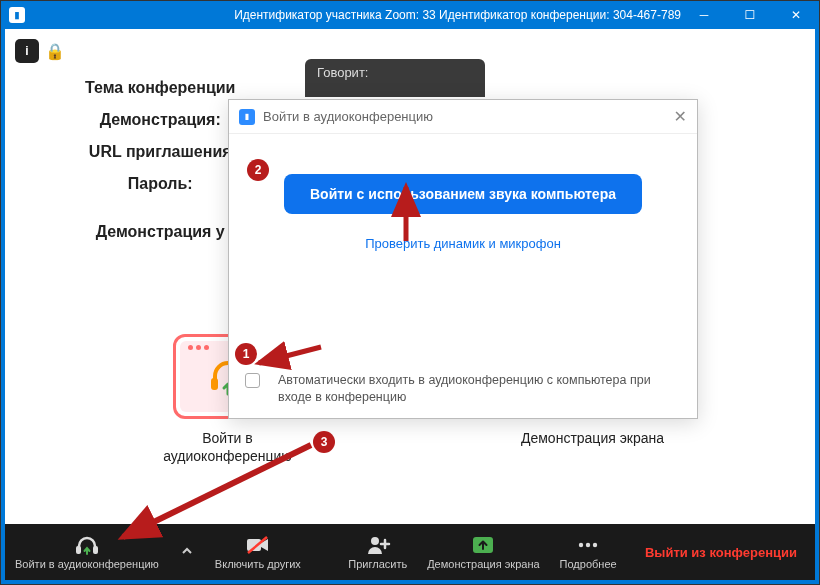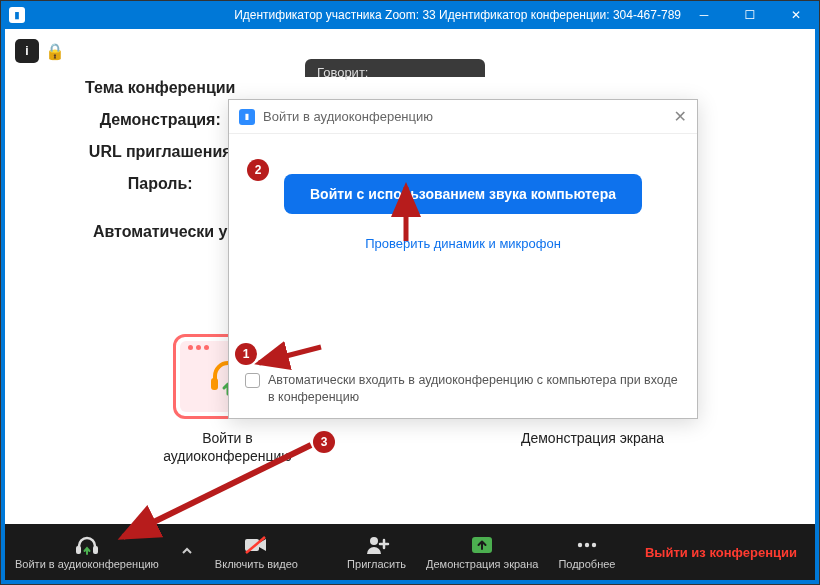--- a/index.html
+++ b/index.html
@@ -18,21 +18,21 @@
   
   .info-icons { position: absolute; top: 10px; left: 10px; display: flex; gap: 6px; align-items: center; }
   .info-icon { width: 24px; height: 24px; background: #222; border-radius: 5px; color: #fff; display: flex; align-items: center; justify-content: center; font-size: 12px; font-weight: bold; }
   .enc-icon { color: #00c853; font-size: 16px; }
 
   
   .meeting-info { position: absolute; top: 50px; left: 80px; font-size: 16px; color: #222; }
   .meeting-info div { margin-bottom: 14px; font-weight: bold; text-align: center; }
 
   
-  .speaking-bar { position: absolute; top: 30px; left: 300px; width: 180px; height: 18px; background: #3a3a3a; border-radius: 6px 6px 0 0; color: #ddd; font-size: 13px; padding: 6px 12px; z-index: 1; }
+  .speaking-bar { position: absolute; top: 30px; left: 300px; width: 180px; height: 38px; background: #3a3a3a; border-radius: 6px 6px 0 0; color: #ddd; font-size: 13px; padding: 6px 12px; z-index: 1; }
 
   
   .tiles { position: absolute; top: 305px; left: 0; right: 0; display: flex; justify-content: space-around; padding: 0 40px; }
   .tile { width: 170px; text-align: center; }
   .tile-box { width: 110px; height: 85px; margin: 0 auto 10px; border-radius: 12px; position: relative; }
   .tile-label { font-size: 14px; color: #222; line-height: 1.3; }
 
   
   .tile-join { background: #fff; border: 3px solid #ff6b6b; border-radius: 12px; padding: 4px; }
   .tile-join-inner { background: #ffebee; width: 100%; height: 100%; border-radius: 6px; display: flex; align-items: center; justify-content: center; position: relative; }
@@ -55,21 +55,21 @@
   .leave-btn { margin-left: auto; margin-right: 18px; color: #ff3b30; font-weight: bold; font-size: 13px; }
 
   
   .modal { position: absolute; top: 70px; left: 223px; width: 470px; height: 320px; background: #fff; border: 1px solid #bbb; box-shadow: 0 4px 20px rgba(0,0,0,0.15); z-index: 10; display: flex; flex-direction: column; }
   .modal-header { height: 34px; display: flex; align-items: center; padding: 0 10px; border-bottom: 1px solid #eee; color: #666; font-size: 13px; }
   .modal-header .zoom-logo-sm { width: 16px; height: 16px; background: #2d8cff; border-radius: 3px; margin-right: 8px; display: flex; align-items: center; justify-content: center; color: #fff; font-size: 8px; }
   .modal-close { margin-left: auto; color: #888; font-size: 16px; cursor: pointer; }
   .modal-body { flex: 1; display: flex; flex-direction: column; align-items: center; padding-top: 40px; }
   .modal-primary-btn { background: #0e72ed; color: #fff; border: none; border-radius: 8px; padding: 12px 26px; font-size: 14px; font-weight: bold; cursor: pointer; }
   .modal-link { color: #0e72ed; font-size: 13px; margin-top: 22px; cursor: pointer; }
-  .modal-footer { padding: 12px 16px; display: flex; align-items: flex-start; gap: 8px; font-size: 12.5px; color: #555; line-height: 1.35; justify-content: flex-end; }
+  .modal-footer { padding: 12px 16px; display: flex; align-items: flex-start; gap: 18px; font-size: 12.5px; color: #555; line-height: 1.35; justify-content: flex-end; }
   .modal-checkbox { width: 15px; height: 15px; border: 1px solid #aaa; border-radius: 3px; flex-shrink: 0; margin-top: 1px; }
 
   
   .marker { position: absolute; width: 22px; height: 22px; background: #b71c1c; border-radius: 50%; color: #fff; font-size: 12px; font-weight: bold; display: flex; align-items: center; justify-content: center; z-index: 20; }
   .arrow { position: absolute; z-index: 19; pointer-events: none; }
 </style>
 </head>
 <body>
 
 <div class="titlebar">
@@ -91,21 +91,21 @@
 
   <div class="speaking-bar">
     <span>Говорит:</span>
   </div>
 
   <div class="meeting-info">
     <div>Тема конференции</div>
     <div>Демонстрация:</div>
     <div>URL приглашения</div>
     <div>Пароль:</div>
-    <div style="margin-top:30px">Автоматически у</div>
+    <div style="margin-top:30px">Демонстрация у</div>
   </div>
 
   <div class="tiles">
     <div class="tile">
       <div class="tile-box tile-join">
         <div class="tile-join-inner">
           <div class="tile-join-dots">
               <span></span>
               <span></span>
               <span></span>
@@ -151,21 +151,21 @@
         </svg>
     </div>
     <div class="tool-btn">
       <div class="tool-icon">
         <svg width="26" height="20" viewBox="0 0 26 20">
           <rect x="2" y="4" width="14" height="12" rx="2" fill="#ddd"></rect>
           <path d="M16 8 l7 -4 v12 l-7 -4 z" fill="#ddd"></path>
           <line x1="3" y1="18" x2="22" y2="2" stroke="#ff3b30" stroke-width="2.5"></line>
         </svg>
       </div>
-      <span>Включить видео</span>
+      <span>Включить других</span>
     </div>
     <div style="flex:0.6"></div>
     <div class="tool-btn">
       <div class="tool-icon">
         <svg width="26" height="20" viewBox="0 0 26 20">
           <circle cx="10" cy="6" r="4" fill="#ddd"></circle>
           <path d="M3 19 a7 7 0 0 1 14 0 z" fill="#ddd"></path>
           <path d="M20 5 v8 M16 9 h8" stroke="#ddd" stroke-width="2.5" stroke-linecap="round"></path>
         </svg>
       </div>

